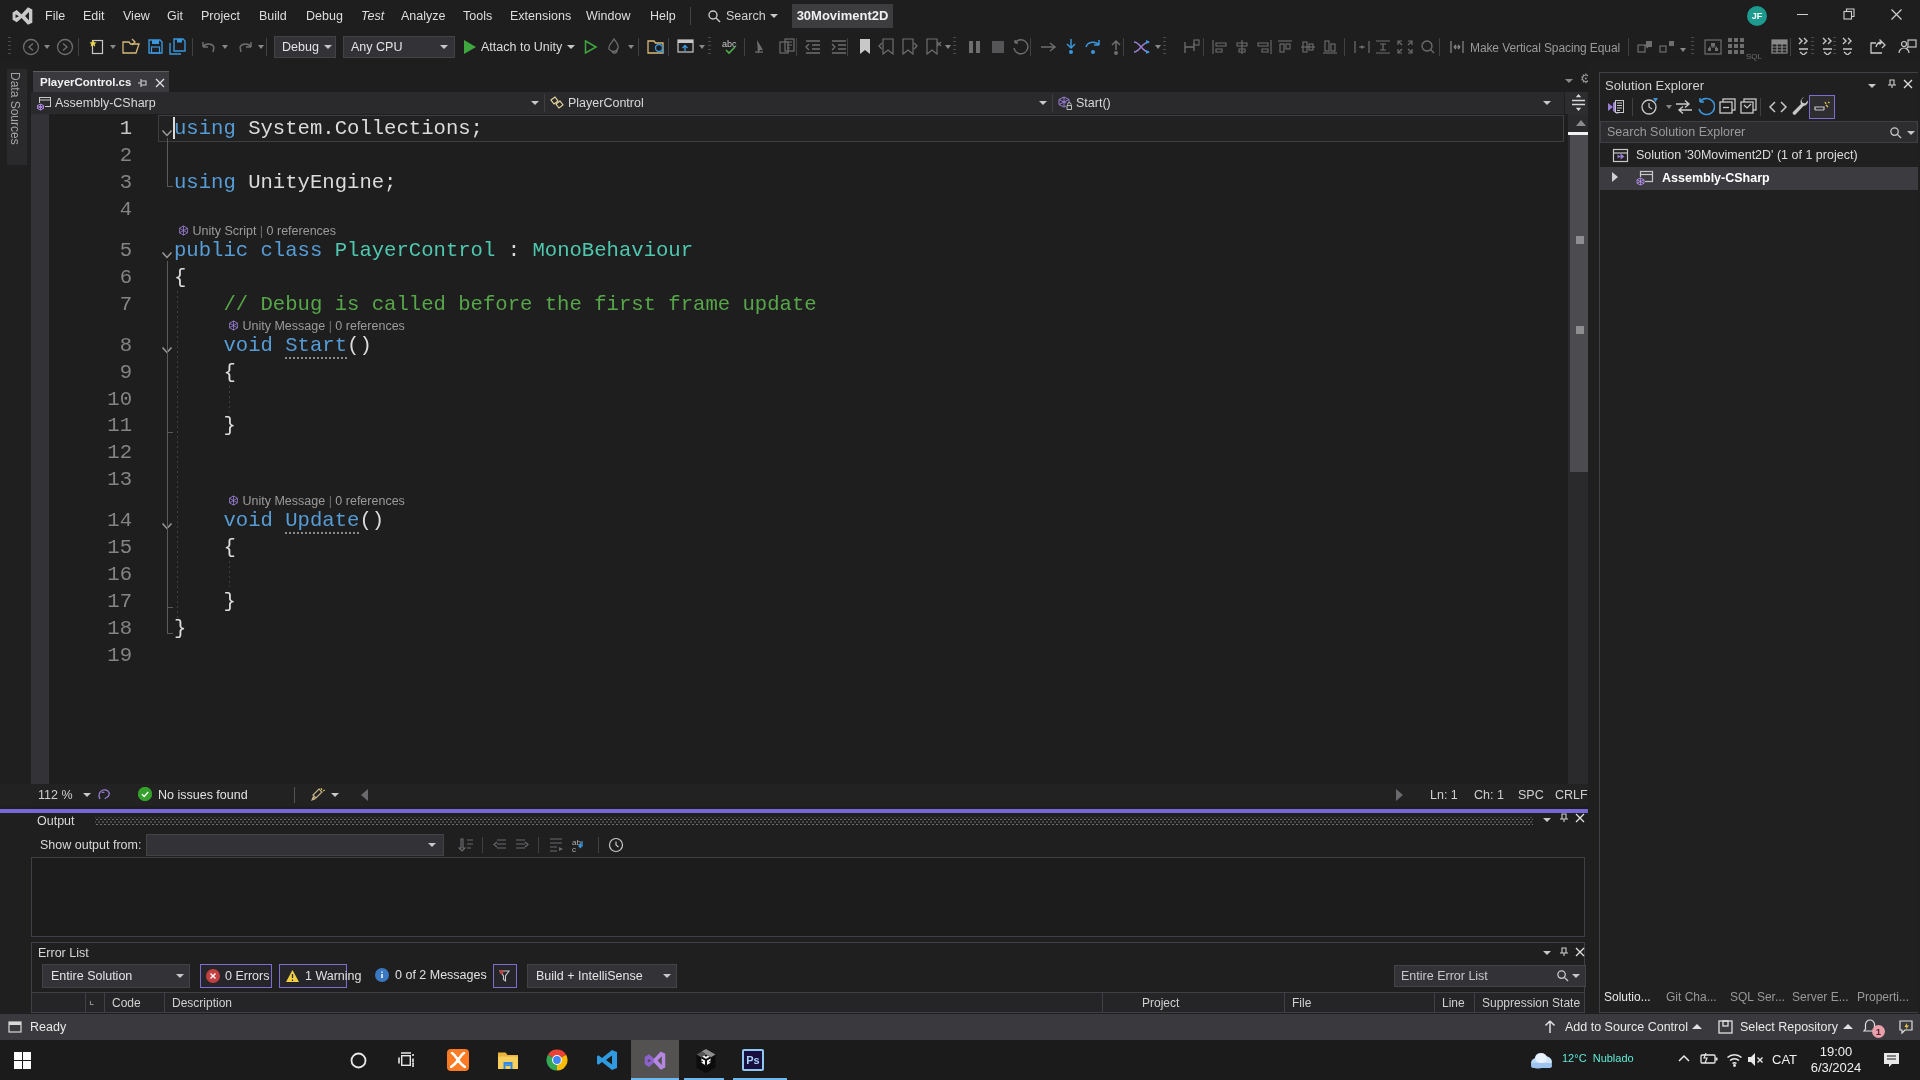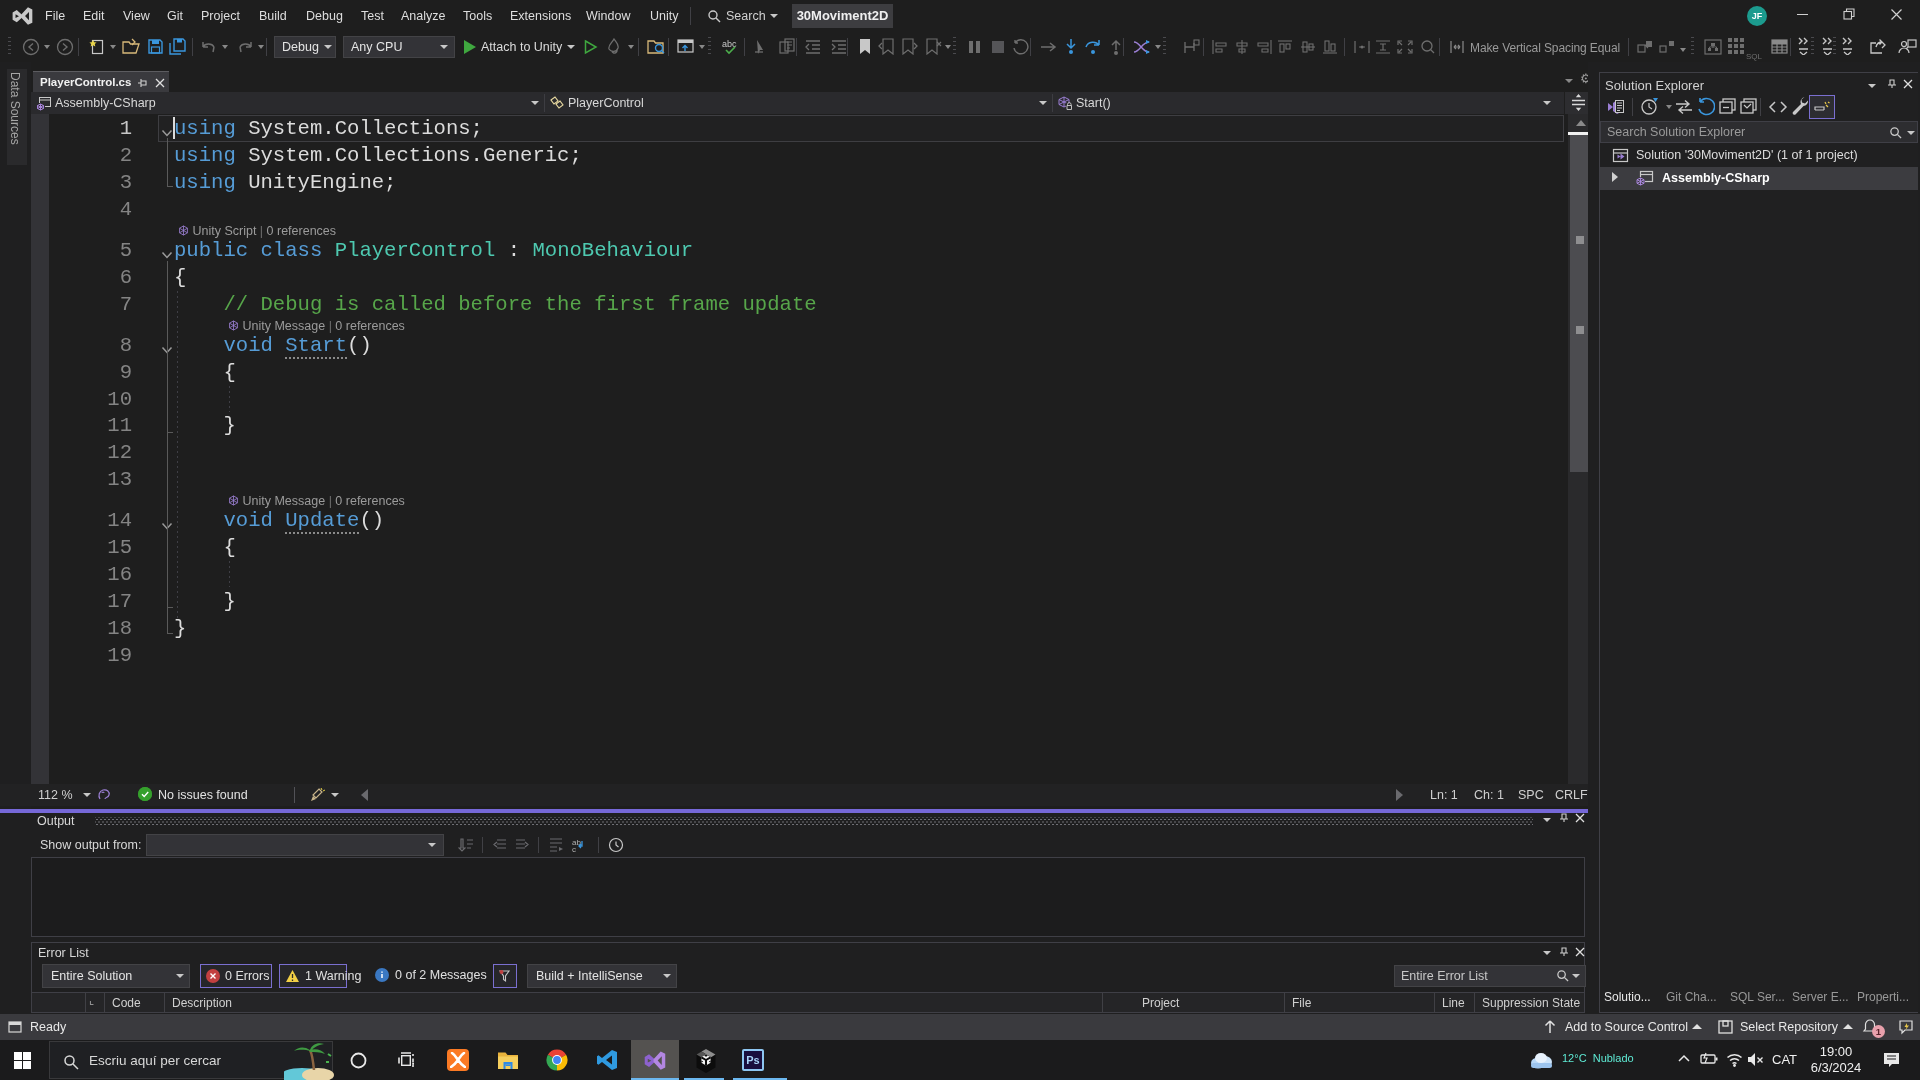--- a/index.html
+++ b/index.html
@@ -22,26 +22,26 @@
       <path fill-rule="evenodd" d="M9.6 10.4 L16.2 3.2 L20.4 5.2 L20.4 17.9 L16.2 20 L9.6 12.9 Z M17.2 7.6 L13.4 11.6 L17.2 15.6 Z" fill="#c9c9c9"></path>
     </svg>
     <div class="abs menuitems" style="left:0;top:0;height:32px;width:700px;font-size:12.5px;color:#dedede;">
         <div style="position: absolute; left: 45px; top: 9px;">File</div>
         <div style="position: absolute; left: 83px; top: 9px;">Edit</div>
         <div style="position: absolute; left: 123px; top: 9px;">View</div>
         <div style="position: absolute; left: 167px; top: 9px;">Git</div>
         <div style="position: absolute; left: 201px; top: 9px;">Project</div>
         <div style="position: absolute; left: 259px; top: 9px;">Build</div>
         <div style="position: absolute; left: 306px; top: 9px;">Debug</div>
-        <div style="position: absolute; left: 361px; top: 9px;">Test</div>
+        <div style="position: absolute; left: 361px; top: 9px; font-style: italic;">Test</div>
         <div style="position: absolute; left: 401px; top: 9px;">Analyze</div>
         <div style="position: absolute; left: 463px; top: 9px;">Tools</div>
         <div style="position: absolute; left: 510px; top: 9px;">Extensions</div>
         <div style="position: absolute; left: 586px; top: 9px;">Window</div>
-        <div style="position: absolute; left: 650px; top: 9px;">Unity</div>
+        <div style="position: absolute; left: 650px; top: 9px;">Help</div>
       </div>
     <div class="abs sep" style="left:690px;top:7px;height:18px;"></div>
     <svg class="abs" style="left:707px;top:9px;" width="14" height="14" viewBox="0 0 14 14">
         <circle cx="6" cy="6" r="4" fill="none" stroke="#c8c8c8" stroke-width="1.4"></circle>
         <line x1="9" y1="9" x2="13" y2="13" stroke="#c8c8c8" stroke-width="1.4"></line>
       </svg>
     <div class="abs" style="left:726px;top:9px;font-size:12.5px;color:#d0d0d0;">Search</div>
     <div class="abs caret" style="left:770px;top:14px;"></div>
     <div class="abs" style="left:792px;top:4px;width:101px;height:24px;background:#3d3d40;color:#f0f0f0;font-size:13px;font-weight:bold;text-align:center;line-height:24px;">30Moviment2D</div>
     <div class="abs" style="left:1747px;top:6px;width:20px;height:20px;border-radius:50%;background:#1c9b8e;color:#fff;font-size:9px;font-weight:bold;text-align:center;line-height:20px;">JF</div>
@@ -483,21 +483,20 @@
         <div style="position: absolute; left: 136px; top: 24px; width: 1px; height: 48px; background: rgb(90, 90, 90);"></div>
         <div style="position: absolute; left: 136px; top: 72px; width: 6px; height: 1px; background: rgb(90, 90, 90);"></div>
         <div style="position: absolute; left: 136px; top: 147px; width: 1px; height: 372px; background: rgb(90, 90, 90);"></div>
         <div style="position: absolute; left: 136px; top: 318px; width: 6px; height: 1px; background: rgb(90, 90, 90);"></div>
         <div style="position: absolute; left: 136px; top: 493px; width: 6px; height: 1px; background: rgb(90, 90, 90);"></div>
         <div style="position: absolute; left: 136px; top: 519px; width: 6px; height: 1px; background: rgb(90, 90, 90);"></div>
         <div style="position: absolute; left: 146px; top: 177px; width: 1px; height: 329px; background-image: repeating-linear-gradient(rgb(63, 63, 70) 0px, rgb(63, 63, 70) 2px, transparent 2px, transparent 5px);"></div>
         <div style="position: absolute; left: 198px; top: 272px; width: 1px; height: 26px; background-image: repeating-linear-gradient(rgb(63, 63, 70) 0px, rgb(63, 63, 70) 2px, transparent 2px, transparent 5px);"></div>
         <div style="position: absolute; left: 198px; top: 447px; width: 1px; height: 26px; background-image: repeating-linear-gradient(rgb(63, 63, 70) 0px, rgb(63, 63, 70) 2px, transparent 2px, transparent 5px);"></div>
         <div style="position: absolute; left: 143px; top: 0.5px; height: 27px; line-height: 27px; white-space: pre; font-family: &quot;Liberation Mono&quot;, monospace; font-size: 20.6px;"><span style="color:#569cd6">using</span><span style="color:#dcdcdc"> System.Collections;</span></div>
-        <div style="position: absolute; left: 143px; top: 27.5px; height: 27px; line-height: 27px; white-space: pre; font-family: &quot;Liberation Mono&quot;, monospace; font-size: 20.6px;"><span style="color:#569cd6">using</span><span style="color:#dcdcdc"> System.Collections.Generic;</span></div>
         <div style="position: absolute; left: 143px; top: 54.5px; height: 27px; line-height: 27px; white-space: pre; font-family: &quot;Liberation Mono&quot;, monospace; font-size: 20.6px;"><span style="color:#569cd6">using</span><span style="color:#dcdcdc"> UnityEngine;</span></div>
         <div style="position: absolute; left: 143px; top: 122.5px; height: 27px; line-height: 27px; white-space: pre; font-family: &quot;Liberation Mono&quot;, monospace; font-size: 20.6px;"><span style="color:#569cd6">public class </span><span style="color:#4ec9b0">PlayerControl</span><span style="color:#dcdcdc"> : </span><span style="color:#4ec9b0">MonoBehaviour</span></div>
         <div style="position: absolute; left: 143px; top: 149.5px; height: 27px; line-height: 27px; white-space: pre; font-family: &quot;Liberation Mono&quot;, monospace; font-size: 20.6px;"><span style="color:#dcdcdc">{</span></div>
         <div style="position: absolute; left: 143px; top: 176.5px; height: 27px; line-height: 27px; white-space: pre; font-family: &quot;Liberation Mono&quot;, monospace; font-size: 20.6px;"><span style="color:#57a64a">    // Debug is called before the first frame update</span></div>
         <div style="position: absolute; left: 143px; top: 217.5px; height: 27px; line-height: 27px; white-space: pre; font-family: &quot;Liberation Mono&quot;, monospace; font-size: 20.6px;"><span style="color:#569cd6">    void </span><span style="color:#569cd6;border-bottom:2px dotted #8a8a8a;">Start</span><span style="color:#dcdcdc">()</span></div>
         <div style="position: absolute; left: 143px; top: 244.5px; height: 27px; line-height: 27px; white-space: pre; font-family: &quot;Liberation Mono&quot;, monospace; font-size: 20.6px;"><span style="color:#dcdcdc">    {</span></div>
         <div style="position: absolute; left: 143px; top: 298px; height: 27px; line-height: 27px; white-space: pre; font-family: &quot;Liberation Mono&quot;, monospace; font-size: 20.6px;"><span style="color:#dcdcdc">    }</span></div>
         <div style="position: absolute; left: 143px; top: 393px; height: 27px; line-height: 27px; white-space: pre; font-family: &quot;Liberation Mono&quot;, monospace; font-size: 20.6px;"><span style="color:#569cd6">    void </span><span style="color:#569cd6;border-bottom:2px dotted #8a8a8a;">Update</span><span style="color:#dcdcdc">()</span></div>
         <div style="position: absolute; left: 143px; top: 420px; height: 27px; line-height: 27px; white-space: pre; font-family: &quot;Liberation Mono&quot;, monospace; font-size: 20.6px;"><span style="color:#dcdcdc">    {</span></div>
         <div style="position: absolute; left: 143px; top: 473.5px; height: 27px; line-height: 27px; white-space: pre; font-family: &quot;Liberation Mono&quot;, monospace; font-size: 20.6px;"><span style="color:#dcdcdc">    }</span></div>
@@ -773,35 +772,20 @@
       </svg>
   </div>
 
   <div class="abs" style="left:0;top:1040px;width:1920px;height:40px;background:#1b1b1c;" id="taskbar">
     <svg class="abs" style="left:14px;top:12px;" width="17" height="17" viewBox="0 0 17 17">
         <rect x="0" y="0" width="8" height="8" fill="#ffffff"></rect>
         <rect x="9" y="0" width="8" height="8" fill="#ffffff"></rect>
         <rect x="0" y="9" width="8" height="8" fill="#ffffff"></rect>
         <rect x="9" y="9" width="8" height="8" fill="#ffffff"></rect>
       </svg>
-    <div class="abs" style="left:49px;top:1px;width:284px;height:38px;background:#1f2023;border:1px solid #39393b;">
-      <svg class="abs" style="left:13px;top:12px;" width="16" height="16" viewBox="0 0 16 16">
-          <circle cx="6.5" cy="6.5" r="4.5" fill="none" stroke="#d8d8d8" stroke-width="1.5"></circle>
-          <line x1="10" y1="10" x2="15" y2="15" stroke="#d8d8d8" stroke-width="1.5"></line>
-        </svg>
-      <div class="abs" style="left:39px;top:11px;font-size:13.5px;color:#d8d8d8;">Escriu aquí per cercar</div>
-
-      <svg class="abs" style="left:234px;top:0;" width="50" height="38" viewBox="0 0 50 38">
-        <ellipse cx="18" cy="34" rx="22" ry="8" fill="#62c8d8"></ellipse>
-        <ellipse cx="34" cy="33" rx="16" ry="7" fill="#e8d5a8"></ellipse>
-        <path d="M30 28 C29 18 28 12 26 8" stroke="#8a6340" stroke-width="2.5" fill="none"></path>
-        <path d="M26 8 C20 4 14 5 10 9 C16 7 22 8 26 9 M26 8 C28 2 34 0 40 2 C34 3 29 6 27 9 M26 8 C32 6 38 8 41 12 C36 10 30 10 26 10" fill="#3f9b42"></path>
-        <path d="M42 20 l3 0 M44 12 l3 2" stroke="#4ab54e" stroke-width="2"></path>
-      </svg>
-    </div>
     <div class="abs" style="left:350px;top:1051px;"></div>
     <svg class="abs" style="left:350px;top:12px;" width="17" height="17" viewBox="0 0 17 17">
         <circle cx="8.5" cy="8.5" r="7" fill="none" stroke="#e8e8e8" stroke-width="1.8"></circle>
       </svg>
     <svg class="abs" style="left:398px;top:12px;" width="18" height="17" viewBox="0 0 18 17">
         <rect x="3.7" y="3.7" width="8.6" height="9.6" fill="none" stroke="#e8e8e8" stroke-width="1.4"></rect>
         <path d="M1 5.5 v6 M15 2 v2 M15 6.5 v4 M15 13 v2 M3 1 h10" stroke="#e8e8e8" stroke-width="1.6" fill="none"></path>
         <rect x="14.2" y="11" width="1.8" height="1.8" fill="#e8e8e8"></rect>
       </svg>
 

